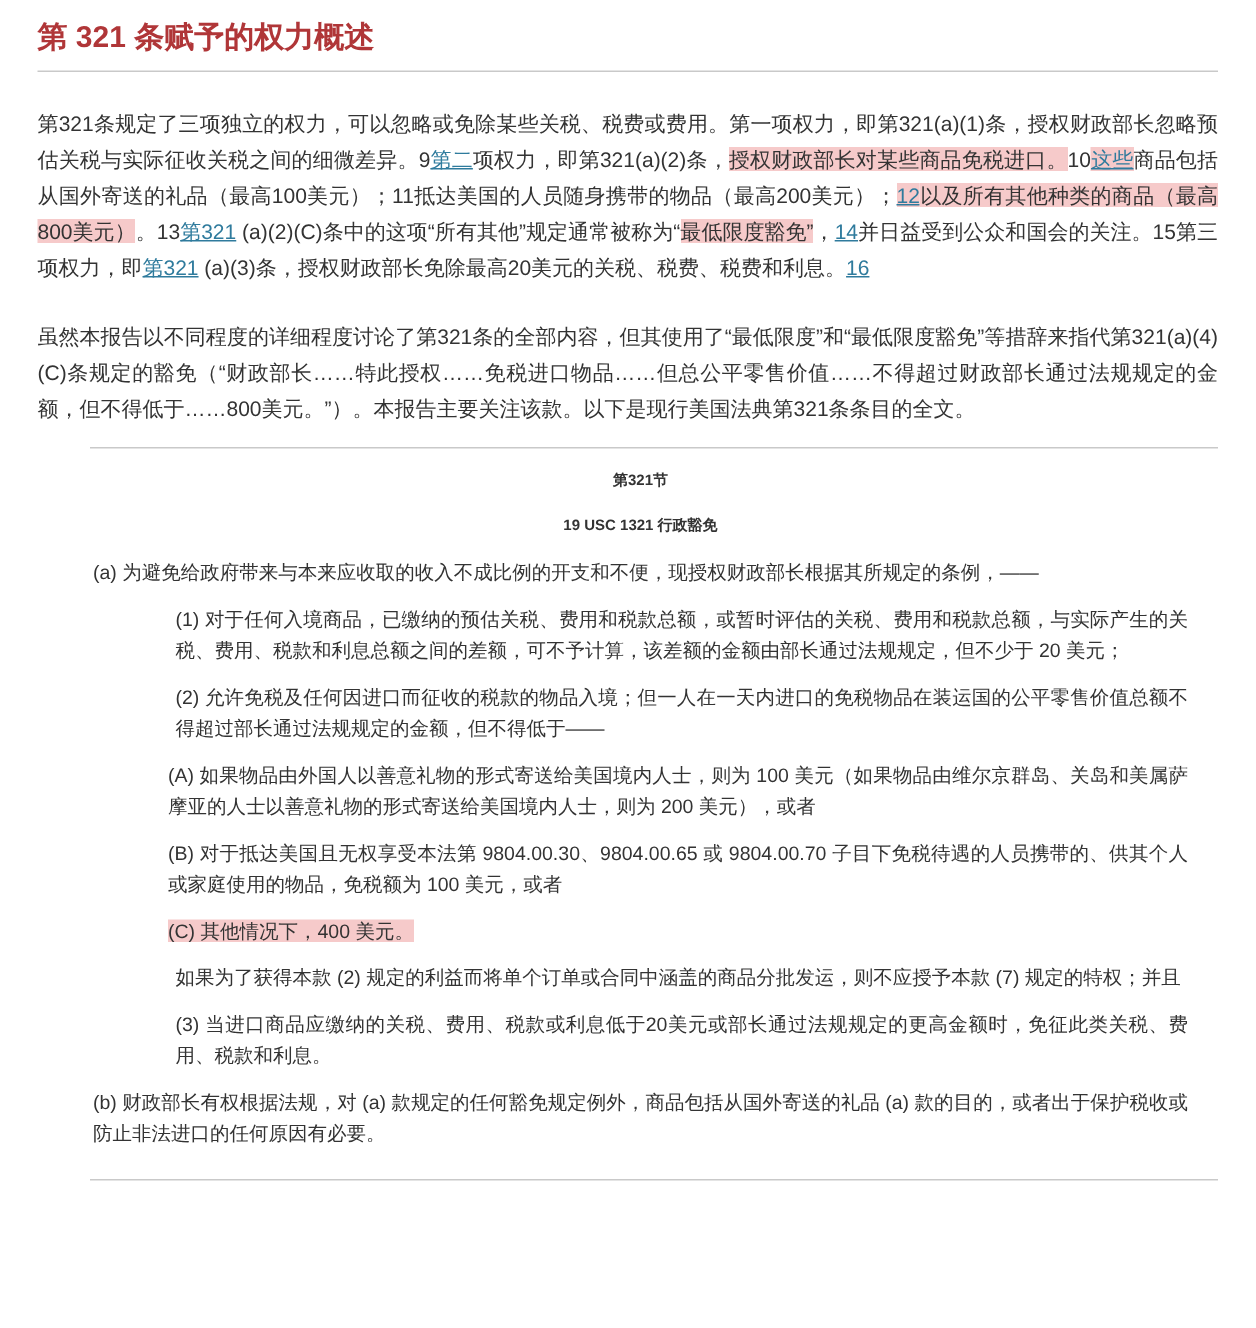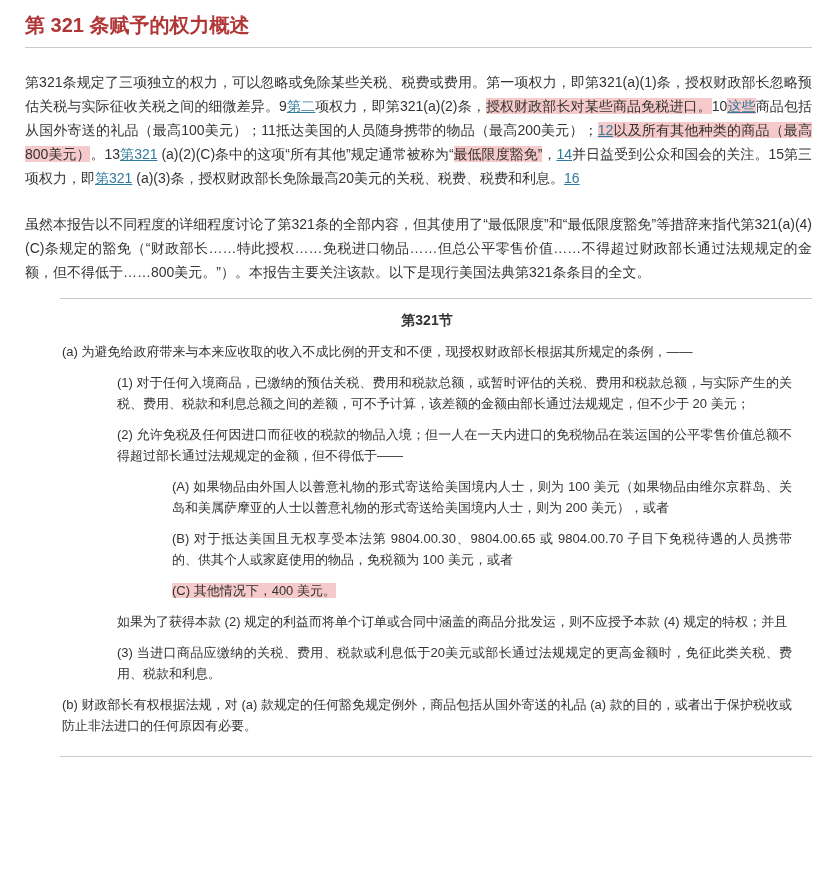--- a/index.html
+++ b/index.html
@@ -38,26 +38,26 @@
     border-top: 1px solid var(--c-rule, #c9c9c9);
     border-bottom: 1px solid var(--c-rule, #c9c9c9);
     padding: 2px 20px 10px 2px;
     font-size: 13px;
     line-height: 21px;
     text-align: justify;
   }
   .statute-heading {
     text-align: center;
     font-weight: 700;
-    font-size: 14px;
+    font-size: 10px;
     margin: 9px 0 2px 0;
   }
   .lv-a { margin: 10px 0; }
   .lv-1 { margin: 10px 0 10px 55px; }
-  .lv-2 { margin: 10px 0 10px 110px; }
+  .lv-2 { margin: 10px 0 10px 50px; }
   .hl { background: var(--c-hl, #f6caca); }
   .link {
     color: var(--c-link, #2f7b9d);
     text-decoration: underline;
     cursor: pointer;
   }
 </style>
 </head>
 <body style="--c-title: #b03638; --c-link: #2f7b9d; --c-hl: #f6caca; --c-text: #333333; --c-rule: #c9c9c9;">
 
@@ -65,33 +65,34 @@
 
   <h1 class="title">第 321 条赋予的权力概述</h1>
   <hr class="rule">
 
   <p class="body-para"><span>第321条规定了三项独立的权力，可以忽略或免除某些关税、税费或费用。第一项权力，即第321(a)(1)条，授权财政部长忽略预估关税与实际征收关税之间的细微差异。</span><span>9</span><span class="link">第二</span><span>项权力，即第321(a)(2)条，</span><span class="hl">授权财政部长对某些商品免税进口。</span><span>10</span><span class="hl link">这些</span><span>商品包括从国外寄送的礼品（最高100美元）；</span><span>11</span><span>抵达美国的人员随身携带的物品（最高200美元）；</span><span class="hl link">12</span><span class="hl">以及所有其他种类的商品（最高800美元）</span><span>。13</span><span class="link">第321</span><span> (a)(2)(C)条中的这项“所有其他”规定通常被称为“</span><span class="hl">最低限度豁免”</span><span>，</span><span class="link">14</span><span>并日益受到公众和国会的关注。15第三项权力，即</span><span class="link">第321</span><span> (a)(3)条，授权财政部长免除最高20美元的关税、税费、税费和利息。</span><span class="link">16</span></p>
 
   <p class="body-para">虽然本报告以不同程度的详细程度讨论了第321条的全部内容，但其使用了“最低限度”和“最低限度豁免”等措辞来指代第321(a)(4)(C)条规定的豁免（“财政部长……特此授权……免税进口物品……但总公平零售价值……不得超过财政部长通过法规规定的金额，但不得低于……800美元。”）。本报告主要关注该款。以下是现行美国法典第321条条目的全文。</p>
 
   <div class="statute">
     <div class="statute-heading">第321节</div>
+    <div class="statute-heading">19 USC 1321 行政豁免</div>
 
     <p class="lv-a">(a) 为避免给政府带来与本来应收取的收入不成比例的开支和不便，现授权财政部长根据其所规定的条例，——</p>
 
     <p class="lv-1">(1) 对于任何入境商品，已缴纳的预估关税、费用和税款总额，或暂时评估的关税、费用和税款总额，与实际产生的关税、费用、税款和利息总额之间的差额，可不予计算，该差额的金额由部长通过法规规定，但不少于 20 美元；</p>
 
     <p class="lv-1">(2) 允许免税及任何因进口而征收的税款的物品入境；但一人在一天内进口的免税物品在装运国的公平零售价值总额不得超过部长通过法规规定的金额，但不得低于——</p>
 
     <p class="lv-2">(A) 如果物品由外国人以善意礼物的形式寄送给美国境内人士，则为 100 美元（如果物品由维尔京群岛、关岛和美属萨摩亚的人士以善意礼物的形式寄送给美国境内人士，则为 200 美元），或者</p>
 
     <p class="lv-2">(B) 对于抵达美国且无权享受本法第 9804.00.30、9804.00.65 或 9804.00.70 子目下免税待遇的人员携带的、供其个人或家庭使用的物品，免税额为 100 美元，或者</p>
 
     <p class="lv-2"><span class="hl">(C) 其他情况下，400 美元。</span></p>
 
-    <p class="lv-1">如果为了获得本款 (2) 规定的利益而将单个订单或合同中涵盖的商品分批发运，则不应授予本款 (4) 规定的特权；并且</p>
+    <p class="lv-1">如果为了获得本款 (2) 规定的利益而将单个订单或合同中涵盖的商品分批发运，则不应授予本款 (7) 规定的特权；并且</p>
 
     <p class="lv-1">(3) 当进口商品应缴纳的关税、费用、税款或利息低于20美元或部长通过法规规定的更高金额时，免征此类关税、费用、税款和利息。</p>
 
     <p class="lv-a">(b) 财政部长有权根据法规，对 (a) 款规定的任何豁免规定例外，商品包括从国外寄送的礼品 (a) 款的目的，或者出于保护税收或防止非法进口的任何原因有必要。</p>
   </div>
 
 </div>
 
 </body></html>

